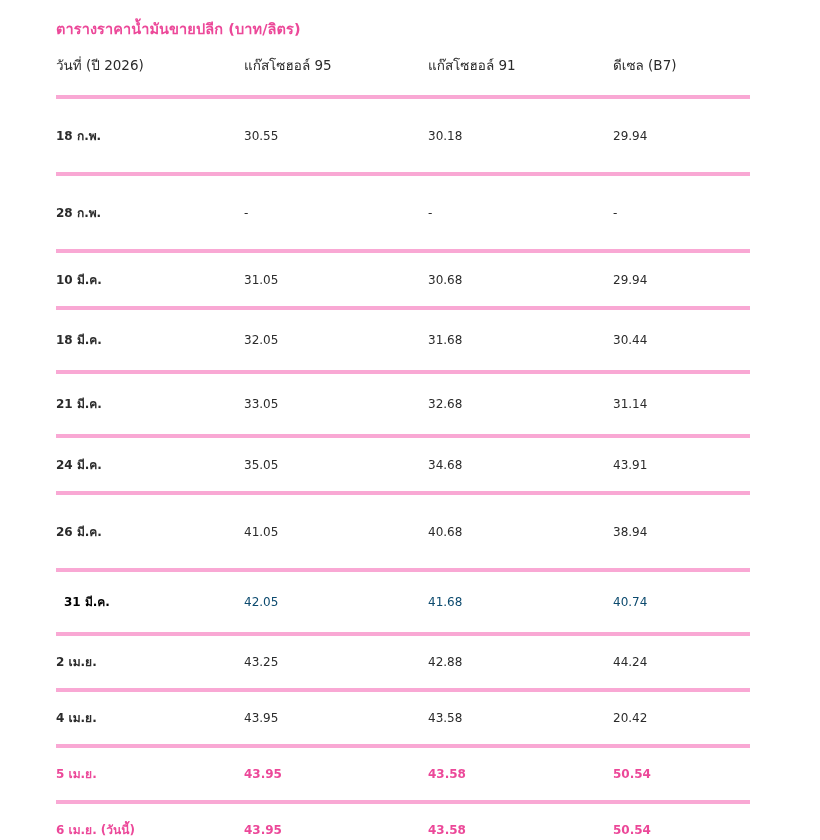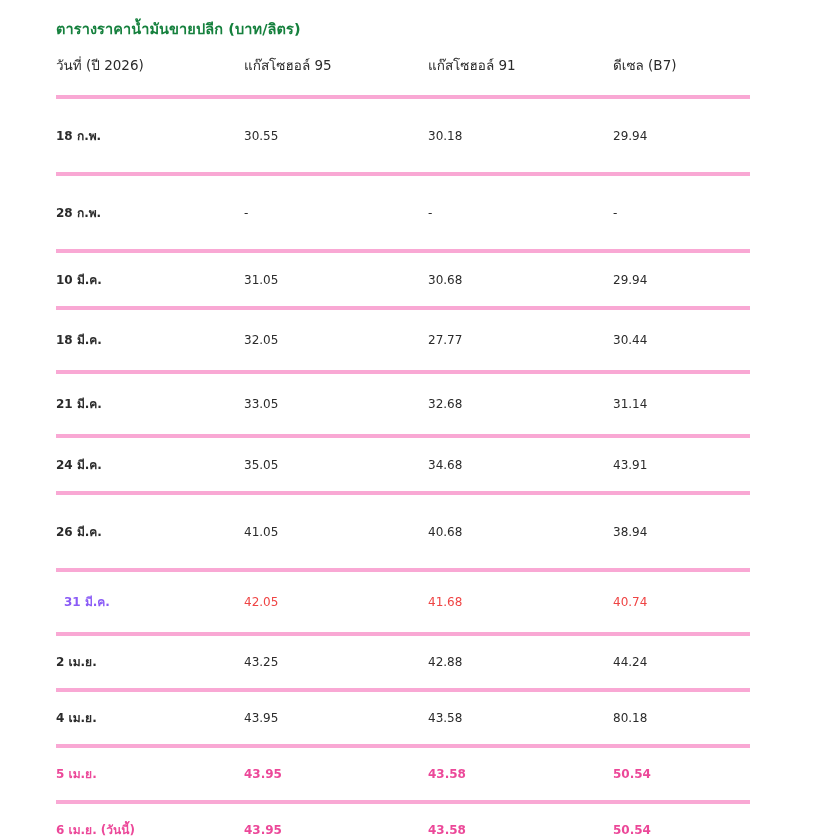--- a/index.html
+++ b/index.html
@@ -21,21 +21,21 @@
     width: 820px;
     height: 840px;
     box-sizing: border-box;
     padding-left: 56px;
     padding-top: 14px;
   }
 
   .table-title {
     font-size: 14.5px;
     font-weight: bold;
-    color: #15803d;
+    color: #ec4899;
     letter-spacing: 0.1px;
     line-height: 22px;
     margin: 0;
     padding-top: 4px;
   }
 
   .price-table {
     width: 694px;
     border-collapse: collapse;
     table-layout: fixed;
@@ -78,24 +78,24 @@
   }
 
   
   tr.h-tall td    { height: 73px; }
   tr.h-mid td     { height: 53px; }
   tr.h-short td   { height: 52px; }
   tr.h-gap td     { height: 60px; }
 
   
   tr.muted td {
-    color: #ef4444;
+    color: #0c4a6e;
   }
   tr.muted td.date-cell {
-    color: #8b5cf6;
+    color: #000000;
     padding-left: 8px;
   }
 
   
   tr.strong td {
     font-weight: bold;
     color: #ec4899;
   }
 </style>
 </head>
@@ -139,21 +139,21 @@
       <tr class="h-mid">
         <td class="date-cell">10 มี.ค.</td>
         <td>31.05</td>
         <td>30.68</td>
         <td>29.94</td>
       </tr>
 
       <tr class="h-gap">
         <td class="date-cell">18 มี.ค.</td>
         <td>32.05</td>
-        <td>27.77</td>
+        <td>31.68</td>
         <td>30.44</td>
       </tr>
 
       <tr class="h-gap">
         <td class="date-cell">21 มี.ค.</td>
         <td>33.05</td>
         <td>32.68</td>
         <td>31.14</td>
       </tr>
 
@@ -182,21 +182,21 @@
         <td class="date-cell">2 เม.ย.</td>
         <td>43.25</td>
         <td>42.88</td>
         <td>44.24</td>
       </tr>
 
       <tr class="h-short">
         <td class="date-cell">4 เม.ย.</td>
         <td>43.95</td>
         <td>43.58</td>
-        <td>80.18</td>
+        <td>20.42</td>
       </tr>
 
       <tr class="h-short strong">
         <td class="date-cell">5 เม.ย.</td>
         <td>43.95</td>
         <td>43.58</td>
         <td>50.54</td>
       </tr>
 
       <tr class="h-short strong">

